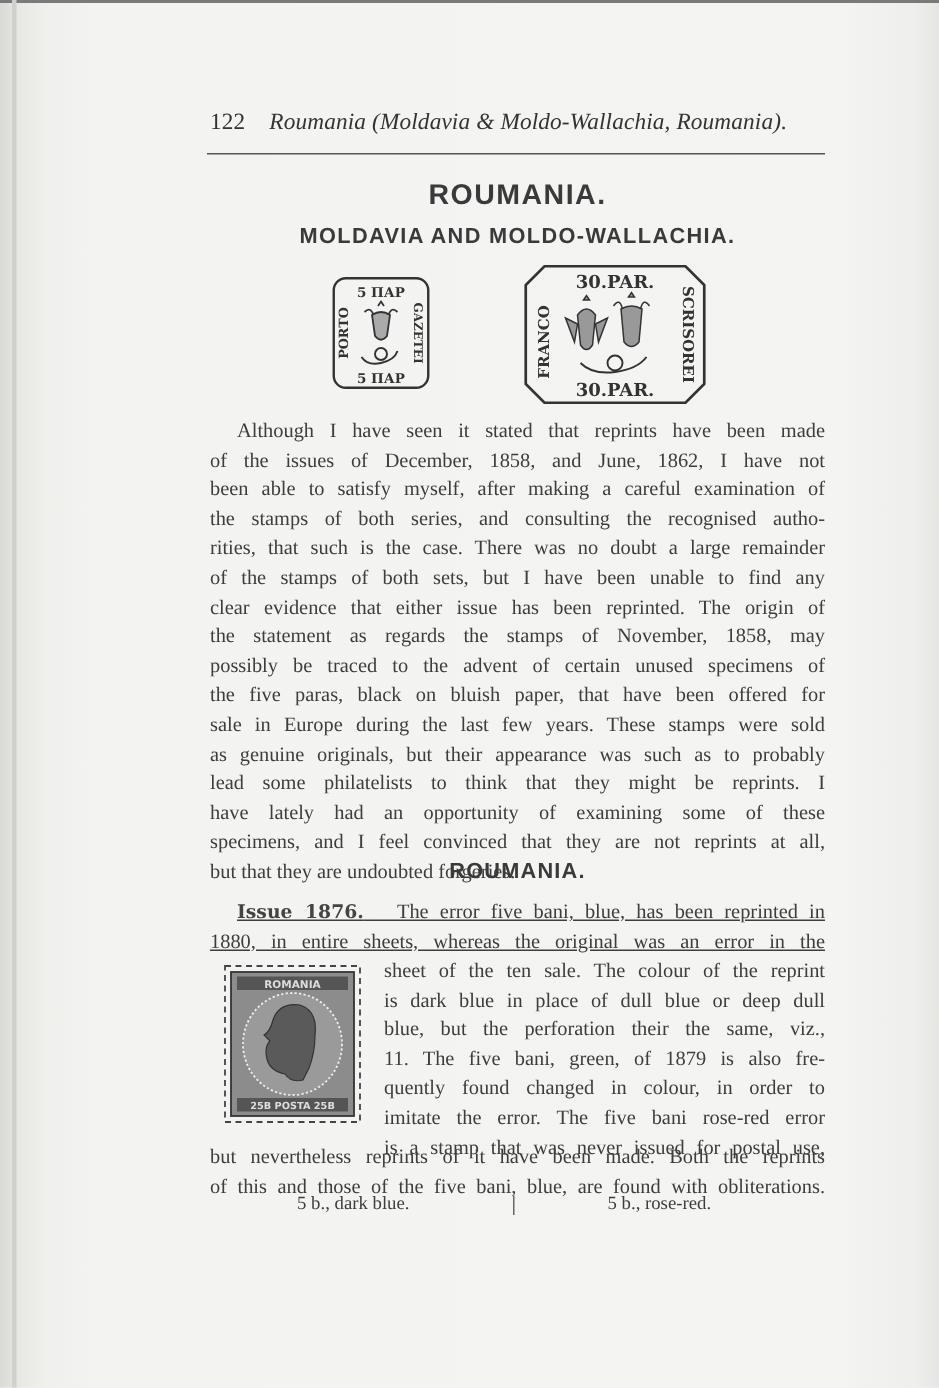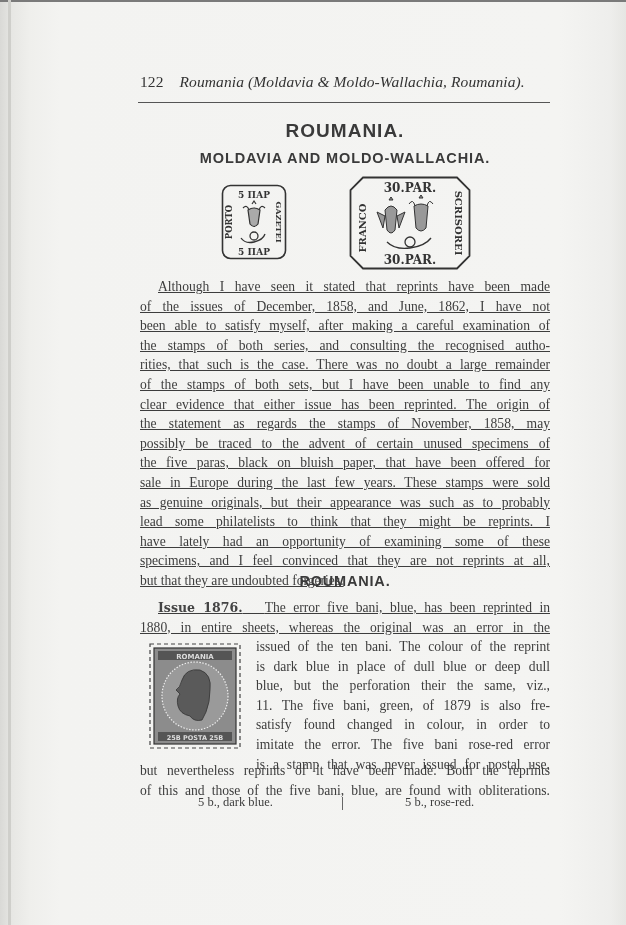--- a/index.html
+++ b/index.html
@@ -46,21 +46,21 @@
   .stamp3 { position: absolute; left: 146px; top: 640px; width: 98px; height: 112px; }
 
   .body-text {
     position: absolute; left: 140px; width: 410px;
     font-family: "Liberation Serif", serif; font-size: 13.6px; line-height: 19.6px;
     color: #3d3d3d; text-align: justify;
   }
   .line { display: block; white-space: nowrap; text-align: justify; text-align-last: justify; height: 19.6px; }
   .line.last { text-align-last: left; }
   .line.indent { padding-left: 18px; }
-  .p1 { top: 277px; text-decoration: underline; }
+  .p1 { top: 277px; }
   .p2 { top: 598px; text-decoration: underline; }
   .wrap-lines { position: absolute; left: 256px; top: 637px; width: 294px;
     font-family: "Liberation Serif", serif; font-size: 13.6px; line-height: 19.6px; color: #3d3d3d; }
   .p3 { top: 761px; }
   .issue-label { font-family: "DejaVu Serif", serif; font-weight: bold; font-size: 12.5px; color: #444; }
 
   .varieties { position: absolute; left: 140px; top: 795px; width: 410px; height: 18px;
     font-family: "Liberation Serif", serif; font-size: 12.5px; color: #3d3d3d; }
   .var-left { position: absolute; left: 58px; top: 0; }
   .var-sep { position: absolute; left: 202px; top: 2px; width: 1px; height: 13px; background: #666; }
@@ -154,25 +154,25 @@
     <text x="49" y="18.5" text-anchor="middle" font-family="DejaVu Sans, sans-serif" font-size="7" font-weight="bold" fill="#ddd">ROMANIA</text>
     <rect x="12" y="92" width="74" height="9" fill="#555"></rect>
     <text x="49" y="99.5" text-anchor="middle" font-family="DejaVu Sans, sans-serif" font-size="6.5" font-weight="bold" fill="#ddd">25B POSTA 25B</text>
     <ellipse cx="49" cy="56" rx="33" ry="34" fill="#9a9a9a" stroke="#eee" stroke-width="1.2" stroke-dasharray="1.5 1.5"></ellipse>
     <g fill="#5a5a5a" stroke="#333" stroke-width="0.8">
       <path d="M36 40 Q40 28 54 30 Q66 34 64 50 Q64 62 60 72 L56 80 Q48 82 44 76 Q34 74 32 66 Q30 58 34 54 L30 50 Q34 48 36 40 Z"></path>
     </g>
   </svg>
 
   <div class="wrap-lines">
-    <span class="line">issued of the ten bani.  The colour of the reprint</span>
+    <span class="line">sheet of the ten sale.  The colour of the reprint</span>
     <span class="line">is dark blue in place of dull blue or deep dull</span>
     <span class="line">blue, but the perforation their the same, viz.,</span>
     <span class="line">11.  The five bani, green, of 1879 is also fre-</span>
-    <span class="line">satisfy found changed in colour, in order to</span>
+    <span class="line">quently found changed in colour, in order to</span>
     <span class="line">imitate the error.  The five bani rose-red error</span>
     <span class="line">is a stamp that was never issued for postal use,</span>
   </div>
 
   <div class="body-text p3">
     <span class="line">but nevertheless reprints of it have been made.  Both the reprints</span>
     <span class="line">of this and those of the five bani, blue, are found with obliterations.</span>
   </div>
 
   <div class="varieties">

